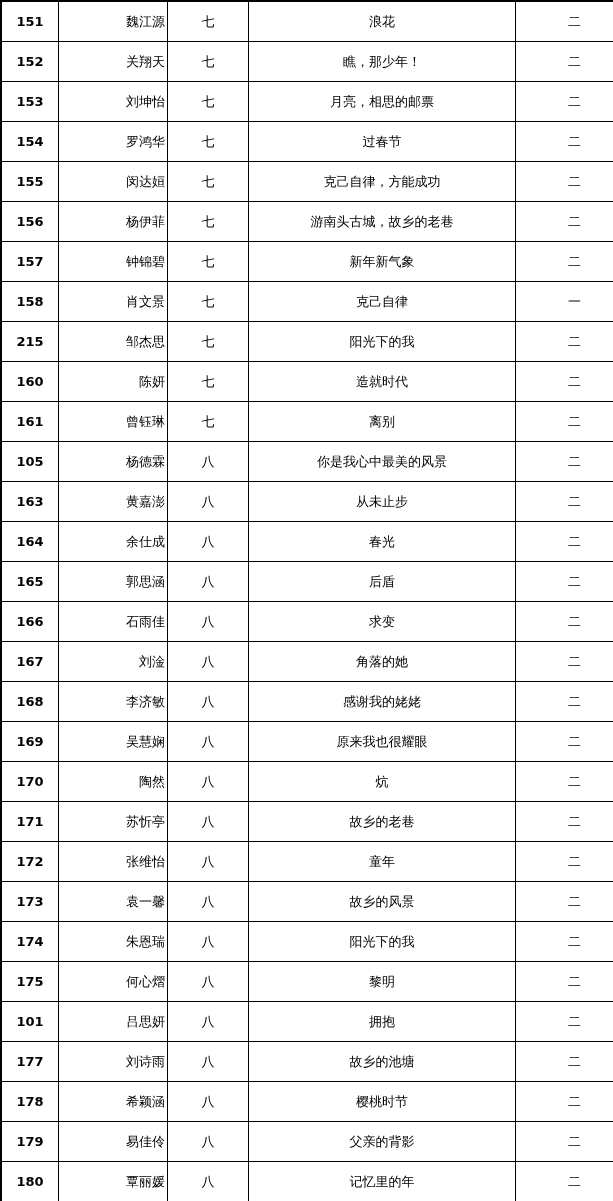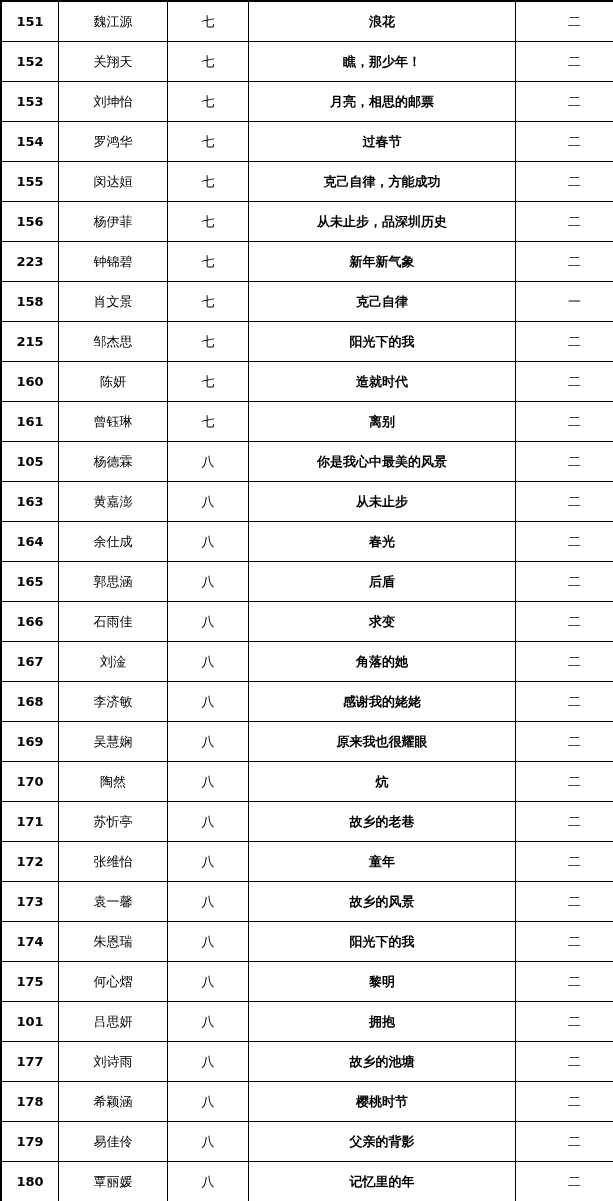--- a/index.html
+++ b/index.html
@@ -22,23 +22,23 @@
     text-align: center;
     vertical-align: middle;
     font-size: 13px;
     color: #000000;
     line-height: 1.2;
     padding: 0 2px;
     overflow: hidden;
     white-space: nowrap;
   }
   #doc-table td.col-index { width: 52px; }
-  #doc-table td.col-name  { width: 104px; }
+  #doc-table td.col-name  { width: 104px; text-align: right; }
   #doc-table td.col-grade { width: 76px; }
-  #doc-table td.col-title { width: 262px; font-weight: bold; }
+  #doc-table td.col-title { width: 262px; }
   #doc-table td.col-award { width: 113px; }
   #doc-table tr:first-child td { border-top: 2px solid #000000; }
   #doc-table tr:last-child td { border-bottom: 2px solid #fca5a5; }
   #doc-table td.col-index { border-left: 2px solid #000000; font-weight: bold; }
   #doc-table td.col-award { border-right: 2px solid #000000; }
 </style>
 </head>
 <body>
 
 <table id="doc-table">
@@ -75,25 +75,25 @@
         <td class="col-index">155</td>
         <td class="col-name">闵达姮</td>
         <td class="col-grade">七</td>
         <td class="col-title">克己自律，方能成功</td>
         <td class="col-award">二</td>
       </tr>
       <tr>
         <td class="col-index">156</td>
         <td class="col-name">杨伊菲</td>
         <td class="col-grade">七</td>
-        <td class="col-title">从未止步，品深圳历史</td>
-        <td class="col-award">二</td>
-      </tr>
-      <tr>
-        <td class="col-index">223</td>
+        <td class="col-title">游南头古城，故乡的老巷</td>
+        <td class="col-award">二</td>
+      </tr>
+      <tr>
+        <td class="col-index">157</td>
         <td class="col-name">钟锦碧</td>
         <td class="col-grade">七</td>
         <td class="col-title">新年新气象</td>
         <td class="col-award">二</td>
       </tr>
       <tr>
         <td class="col-index">158</td>
         <td class="col-name">肖文景</td>
         <td class="col-grade">七</td>
         <td class="col-title">克己自律</td>

